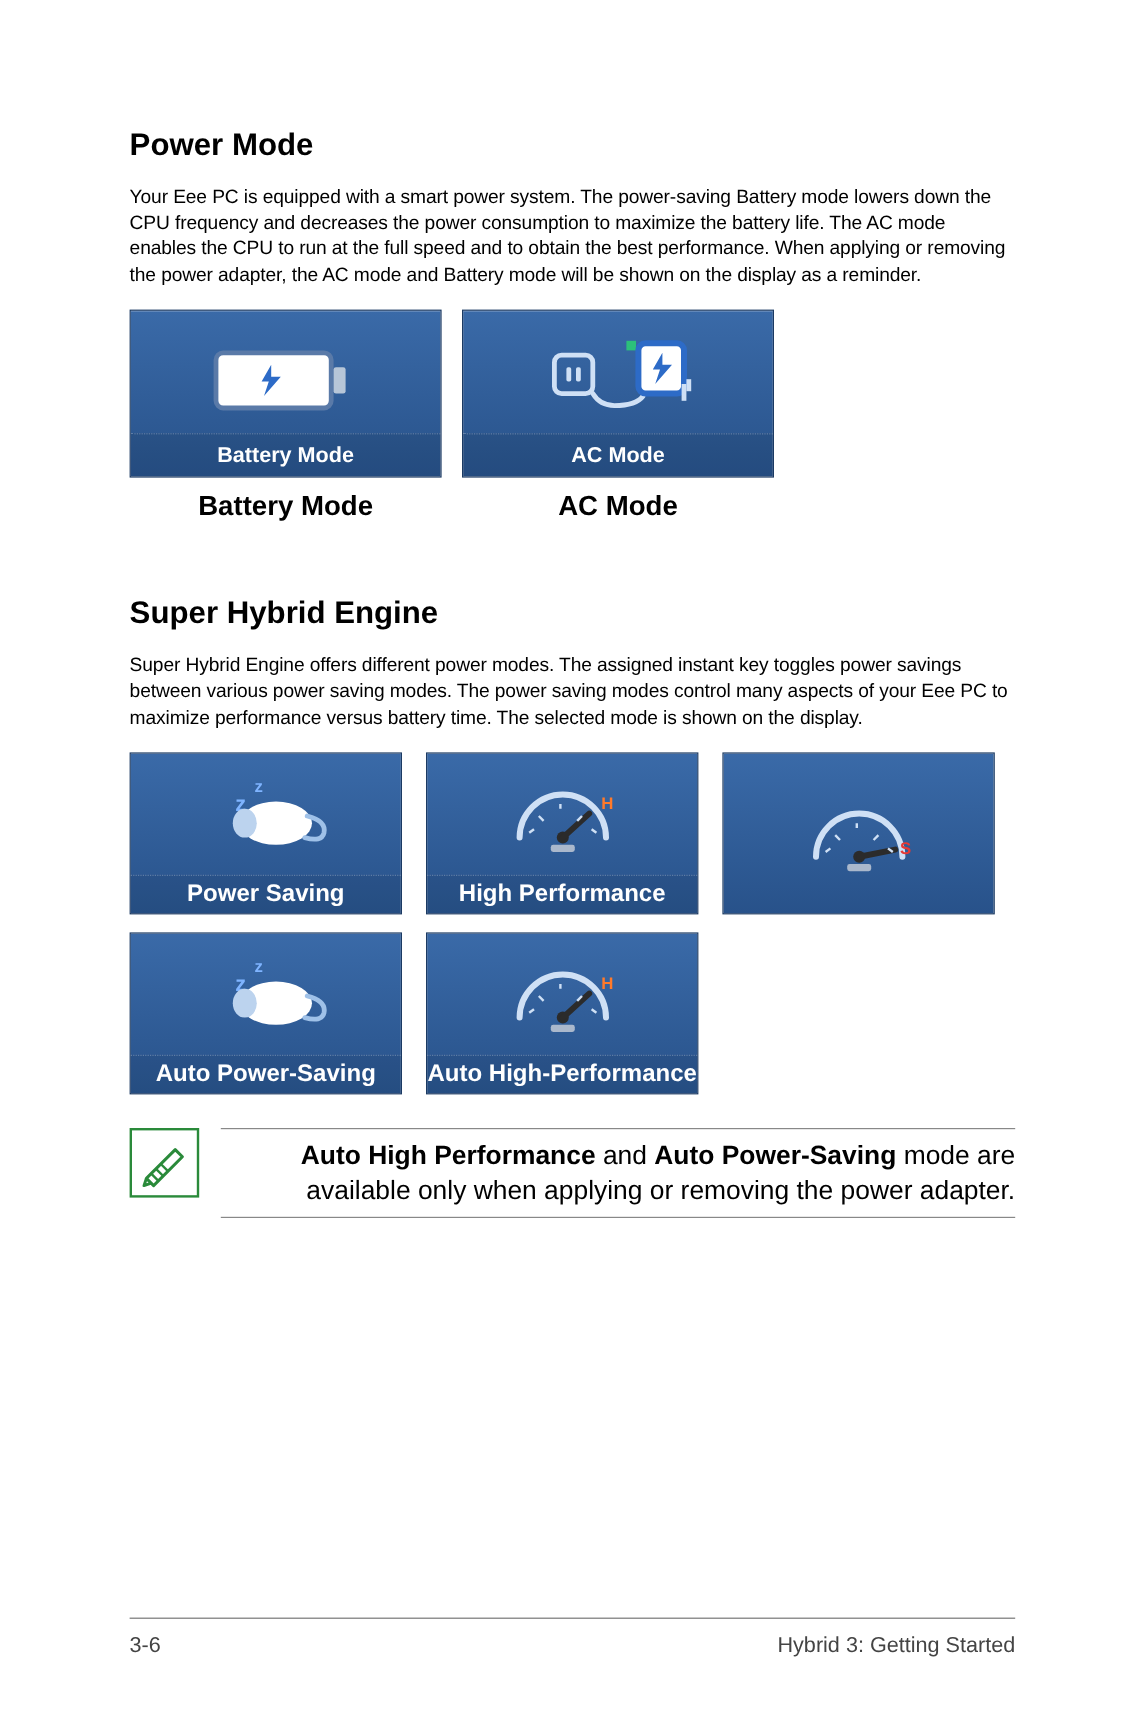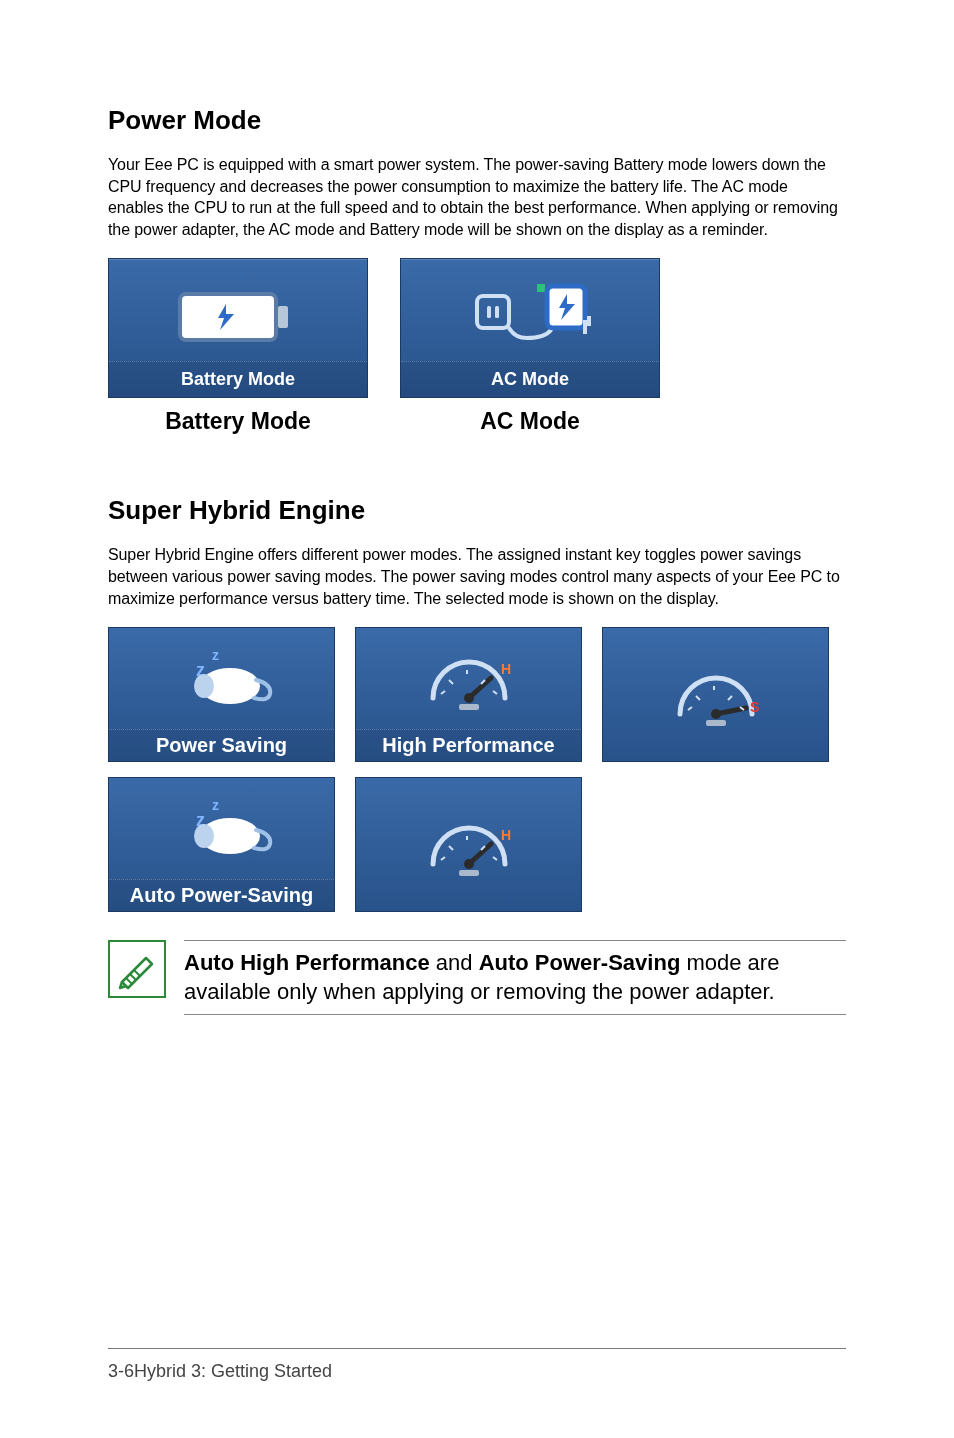--- a/index.html
+++ b/index.html
@@ -18,21 +18,21 @@
       margin-bottom: 18px;
     }
     .body-text {
       font-size: 16px;
       line-height: 1.35;
       margin-bottom: 18px;
       letter-spacing: -0.1px;
     }
     .mode-panels {
       display: flex;
-      gap: 32px;
+      gap: 17px;
       margin-top: 6px;
       margin-bottom: 60px;
     }
     .panel-wrap { display: flex; flex-direction: column; align-items: center; }
     .panel {
       width: 260px;
       height: 140px;
       background: linear-gradient(#3a6aa8, #28528a);
       border: 1px solid #1b3a63;
       display: flex; flex-direction: column;
@@ -81,35 +81,36 @@
     .note-icon-box {
       width: 58px; height: 58px; border: 2px solid #2a8a3a;
       display: flex; align-items: center; justify-content: center;
       flex-shrink: 0;
     }
     .note-text-wrap {
       flex: 1;
       border-top: 1.5px solid #888;
       border-bottom: 1.5px solid #888;
       padding: 8px 0;
+      text-align: right;
     }
     .note-text {
       font-size: 22px;
       line-height: 1.3;
     }
     .note-text .bold { font-weight: 700; }
     .footer {
       position: absolute;
       bottom: 56px;
       left: 108px;
       right: 108px;
       border-top: 1px solid #777;
       padding-top: 12px;
       display: flex;
-      justify-content: flex-start;
+      justify-content: space-between;
       font-size: 18px;
       color: #444;
     }
     
     svg { display: block; }
   </style>
 </head>
 <body>
 
 <h2 class="section-title">Power Mode</h2>
@@ -235,20 +236,21 @@
         <rect x="40" y="60" width="20" height="6" rx="2" fill="#aab8cc"></rect>
         <g stroke="#cfe0f5" stroke-width="2">
           <line x1="22" y1="50" x2="26" y2="47"></line>
           <line x1="30" y1="36" x2="34" y2="40"></line>
           <line x1="48" y1="26" x2="48" y2="30"></line>
           <line x1="66" y1="36" x2="62" y2="40"></line>
           <line x1="78" y1="50" x2="74" y2="47"></line>
         </g>
       </svg>
     </div>
+    <div class="tile-label">Auto High-Performance</div>
   </div>
 </div>
 
 <div class="note-block">
   <div class="note-icon-box">
     <svg width="42" height="42" viewBox="0 0 42 42">
       <path d="M6 34 L30 10 L36 16 L12 40 Z" fill="none" stroke="#2a8a3a" stroke-width="2.5" stroke-linejoin="round"></path>
       <path d="M6 34 L4 40 L10 38" fill="none" stroke="#2a8a3a" stroke-width="2.5" stroke-linejoin="round"></path>
       <line x1="10" y1="30" x2="16" y2="36" stroke="#2a8a3a" stroke-width="2"></line>
       <line x1="14" y1="26" x2="20" y2="32" stroke="#2a8a3a" stroke-width="2"></line>

